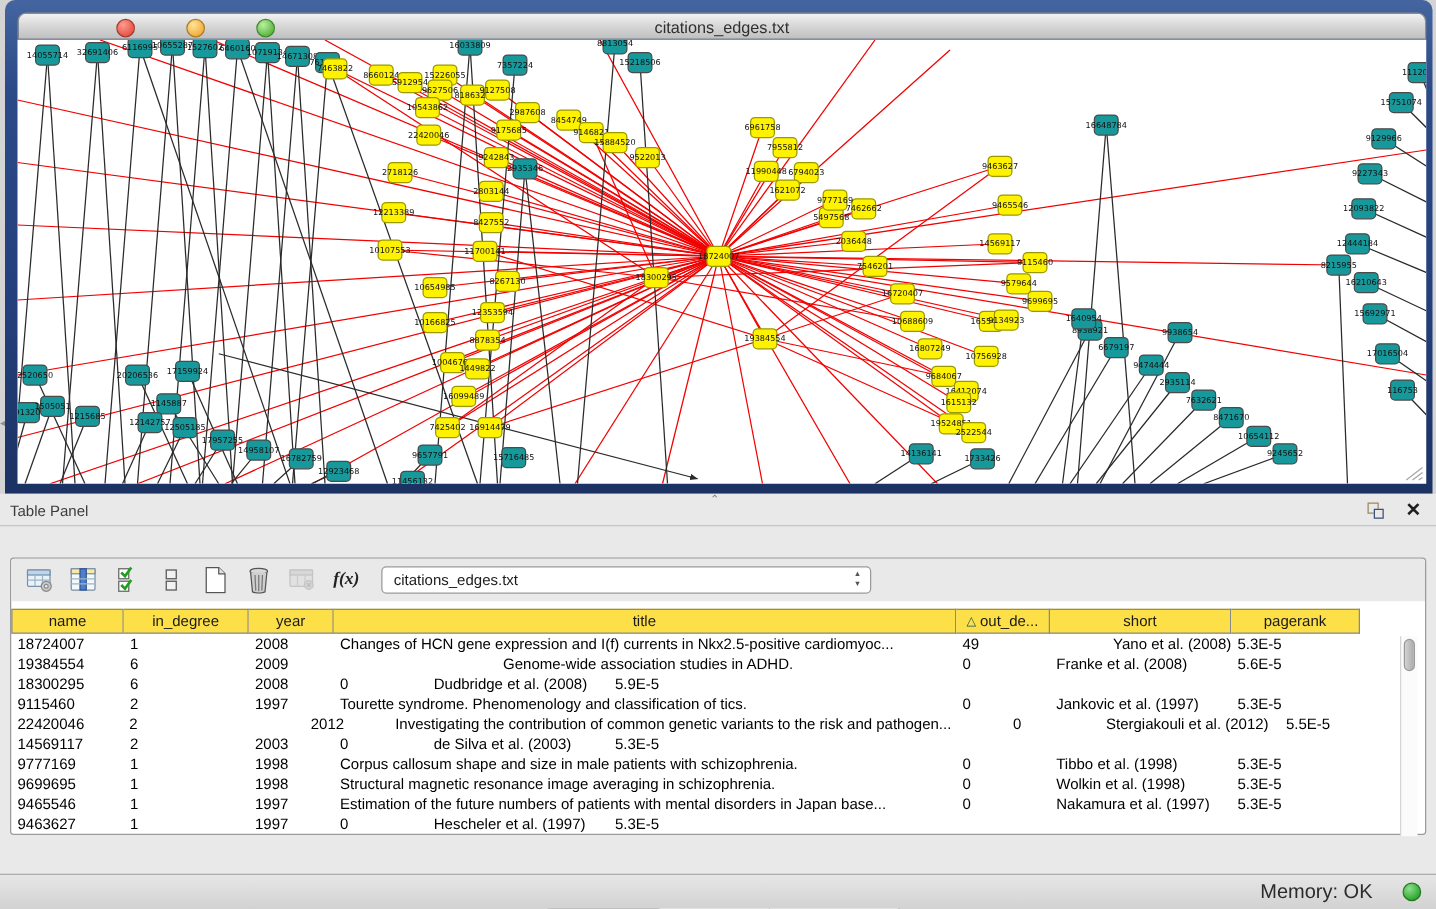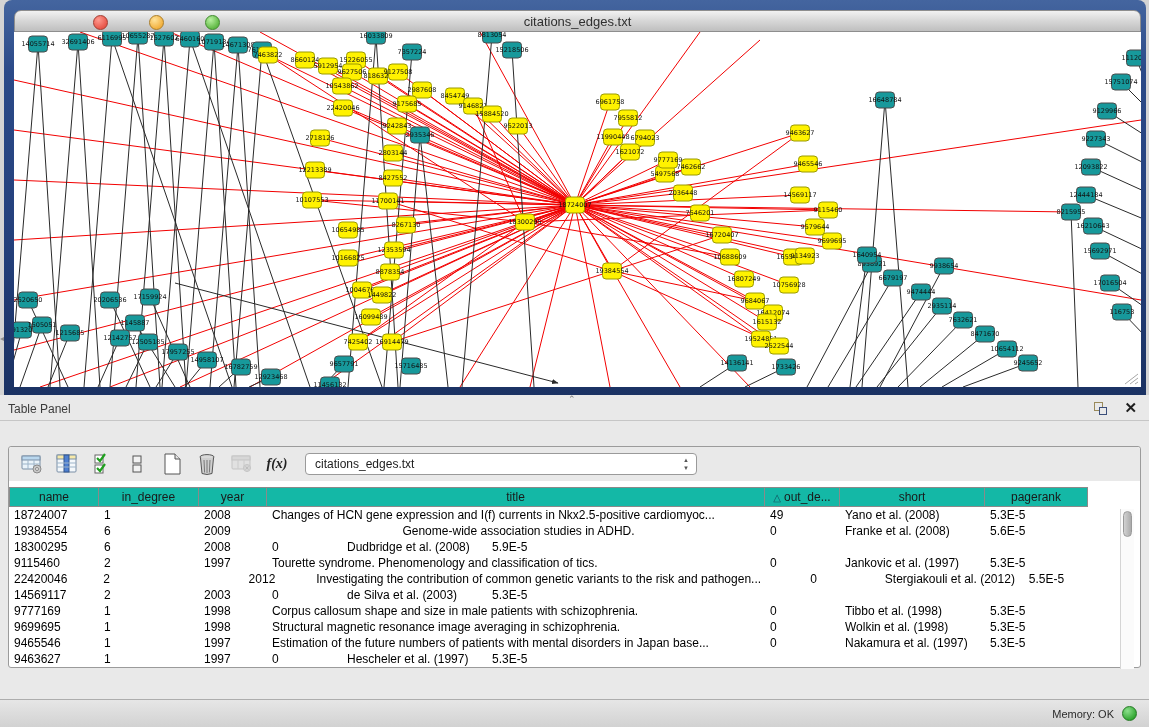--- a/index.html
+++ b/index.html
@@ -40,21 +40,21 @@
   .tb-btn { margin-left:11px; width:24px; height:24px; display:flex; align-items:center; justify-content:center; }
   .tb-btn svg { display:block; }
   .fx { font-size:14px; font-style:italic; font-family:"Liberation Serif", serif; font-weight:bold; color:#222; }
   .combo { margin-left:16px; width:392px; height:22px; background:#FFFFFF; border:1px solid #9A9A9A;
     border-radius:4px; display:flex; align-items:center; position:relative; }
   .combo .value { padding-left:9px; font-size:12px; color:#1C1C1C; }
   .combo .stepper { position:absolute; right:7px; top:2px; font-size:6px; color:#555; line-height:8px; text-align:center; }
 
   .grid { position:absolute; left:0; top:40px; width:1117px; }
   .grid-header { display:flex; height:20px; }
-  .gh-cell { height:20px; background:#14b8a6; border:1px solid #8A8A8A; border-left:none;
+  .gh-cell { height:20px; background:#fde047; border:1px solid #8A8A8A; border-left:none;
     font-size:12px; color:#1A1A1A; display:flex; align-items:center; justify-content:center; overflow:hidden; }
   .gh-cell:first-child { border-left:1px solid #8A8A8A; }
   .gh-cell .sort { font-size:10px; margin-right:3px; color:#13505E; }
   .grid-row { display:flex; height:16px; }
   .gr-cell { height:16px; line-height:16px; font-size:12px; color:#000; padding-left:5px;
     white-space:nowrap; overflow:hidden; }
   .vscroll { position:absolute; right:6px; top:62px; width:14px; height:160px; background:#FBFBFB; border-left:1px solid #D5D5D5; }
   .vscroll .thumb { position:absolute; left:2px; top:2px; width:9px; height:26px; background:linear-gradient(90deg,#D2D2D2,#ABABAB); border-radius:5px; border:1px solid #9A9A9A; }
 
   .tabbar { position:absolute; left:428px; top:278px; height:21px; display:flex;
@@ -62,21 +62,21 @@
   .tab { height:100%; display:flex; align-items:center; justify-content:center; font-size:12px; color:#2A2A2A; padding:0 14px; }
   .tab.active { background:linear-gradient(180deg,#8B8B8B,#757575); color:#EFEFEF; }
   .tab + .tab { border-left:1px solid #B5B5B5; }
 
   .splitter-mark { position:absolute; left:568px; top:-1px; color:#7A7A7A; font-size:9px; }
 
   
   .statusbar { position:absolute; left:0; top:699px; width:1149px; height:28px;
     background:linear-gradient(180deg,#E6E6E6,#D2D2D2); border-top:1px solid #ADADAD;
     display:flex; align-items:center; justify-content:flex-end; }
-  .statusbar .mem-label { font-size:11px; color:#2B2B2B; margin-right:8px;padding-left:37px; }
+  .statusbar .mem-label { font-size:16px; color:#2B2B2B; margin-right:24px;padding-left:37px; }
   .statusbar .mem-dot { width:15px; height:15px; border-radius:50%; margin-right:12px;
     background:radial-gradient(circle at 35% 30%,#8CE08C,#2FA52F 75%); border:1px solid #247A24; }
 </style>
 </head>
 <body>
 
 <div class="net-window">
   <div class="titlebar">
     <div class="lights">
       <span class="light red"></span>
@@ -836,21 +836,21 @@
             <span>pagerank</span>
           </div>
         </div>
       <div id="grid-rows">
           <div class="grid-row">
             <div class="gr-cell" style="width: 90px;">18724007</div>
             <div class="gr-cell" style="width: 100px;">1</div>
             <div class="gr-cell" style="width: 68px;">2008</div>
             <div class="gr-cell" style="width: 498px;">Changes of HCN gene expression and I(f) currents in Nkx2.5-positive cardiomyoc...</div>
             <div class="gr-cell" style="width: 75px;">49</div>
-            <div class="gr-cell" style="width: 145px;">Yano et al. (2008)</div>
+            <div class="gr-cell" style="width: 145px; text-align: right;">Yano et al. (2008)</div>
             <div class="gr-cell" style="width: 103px;">5.3E-5</div>
           </div>
           <div class="grid-row">
             <div class="gr-cell" style="width: 90px;">19384554</div>
             <div class="gr-cell" style="width: 100px;">6</div>
             <div class="gr-cell" style="width: 68px;">2009</div>
             <div class="gr-cell" style="width: 498px; text-align: center;">Genome-wide association studies in ADHD.</div>
             <div class="gr-cell" style="width: 75px;">0</div>
             <div class="gr-cell" style="width: 145px;">Franke et al. (2008)</div>
             <div class="gr-cell" style="width: 103px;">5.6E-5</div>

